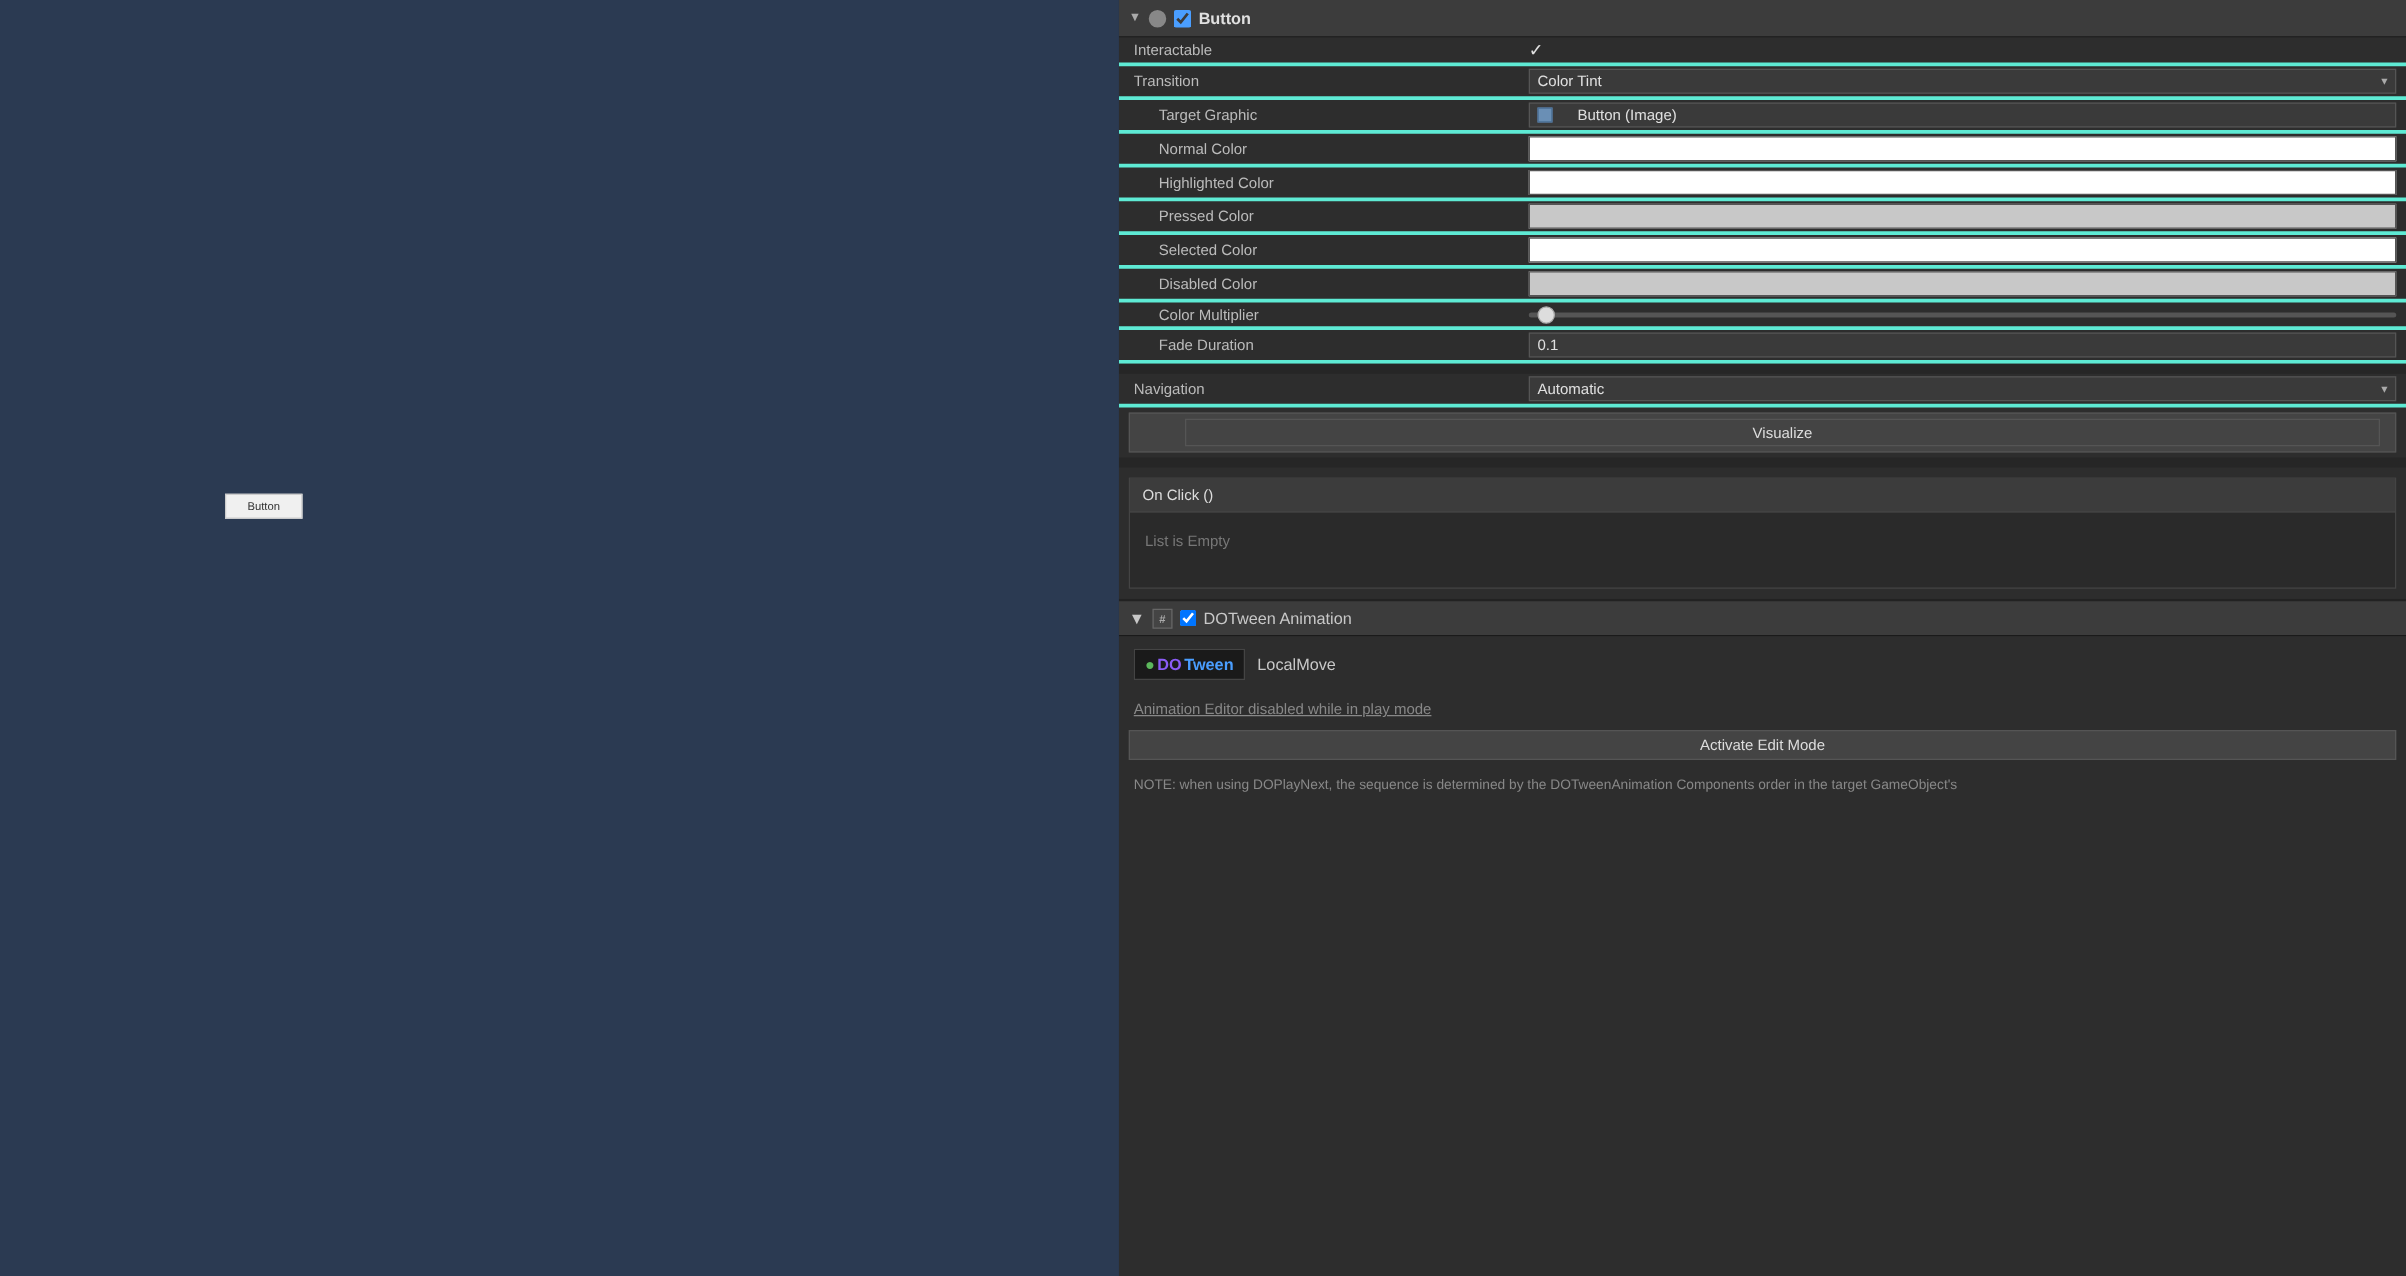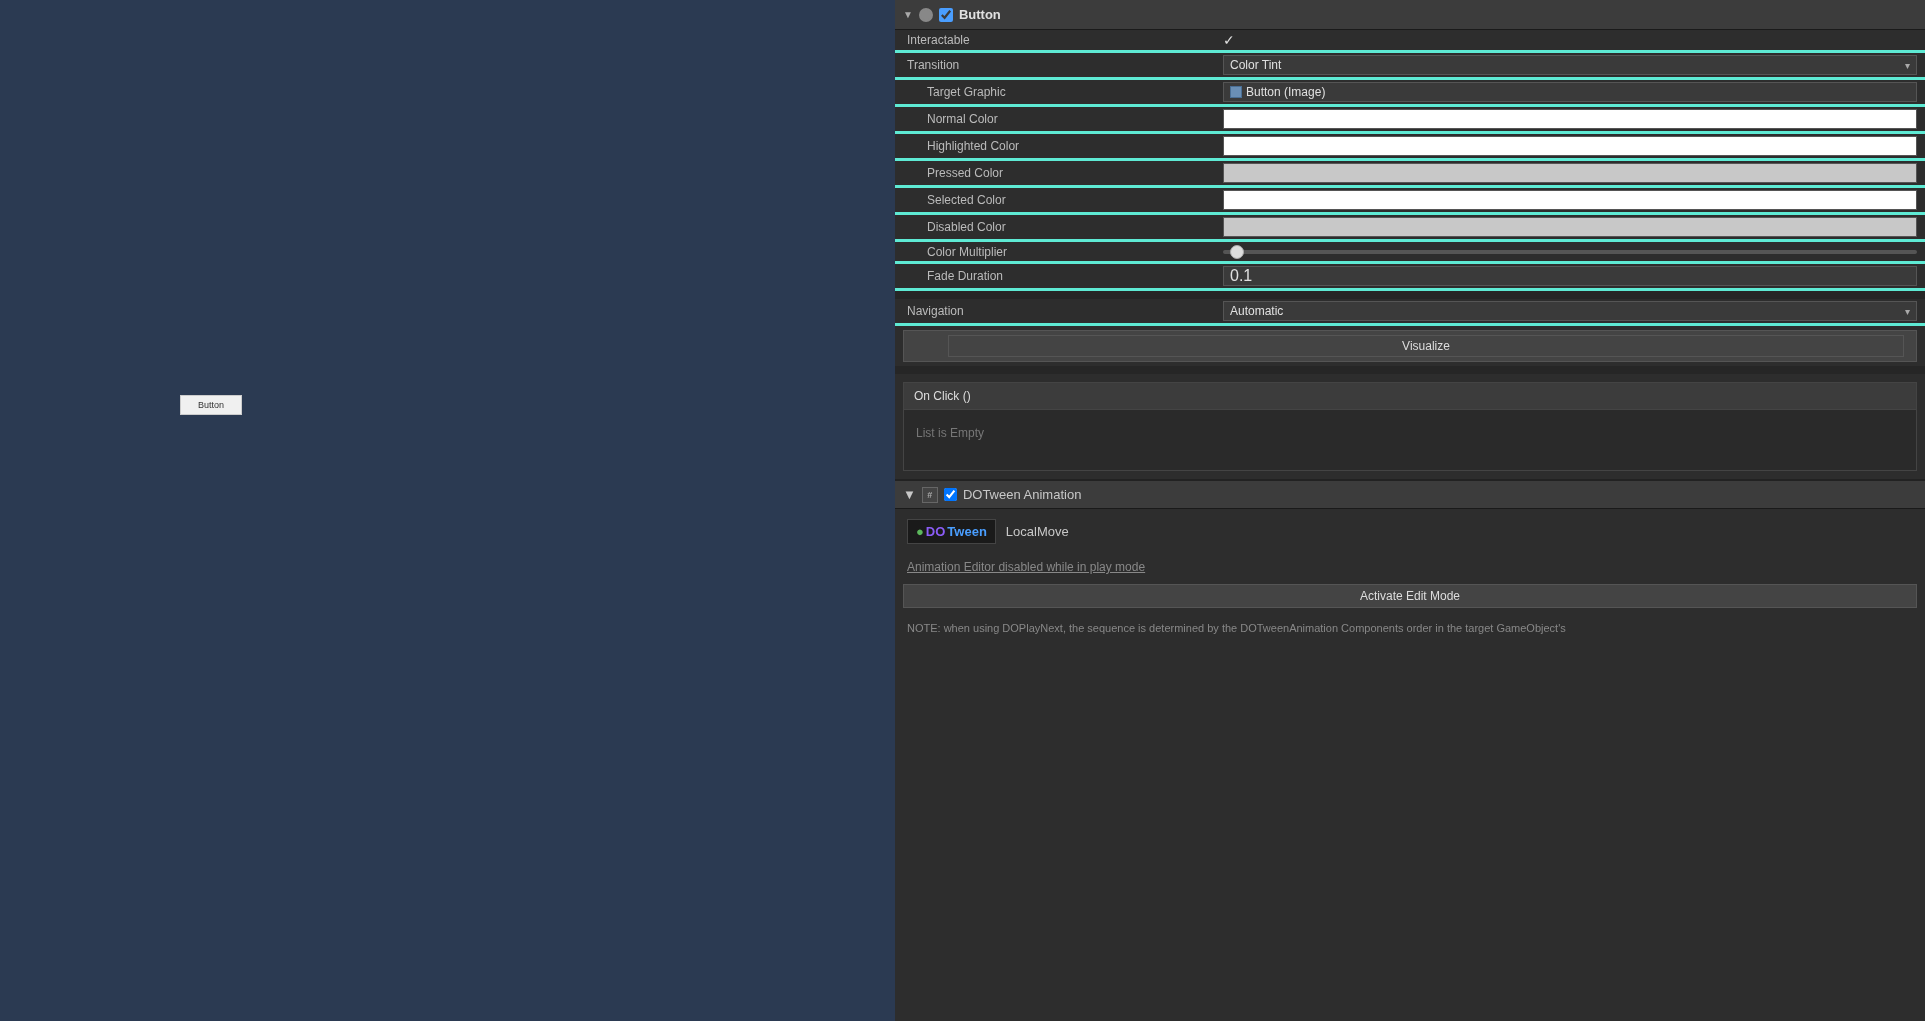--- a/index.html
+++ b/index.html
@@ -134,21 +134,21 @@
     .object-field {
       background: #3a3a3a;
       border: 1px solid #555;
       color: #e0e0e0;
       padding: 2px 6px;
       font-size: 12px;
       width: 100%;
       height: 20px;
       display: flex;
       align-items: center;
-      gap: 4px;
+      gap: 20px;
     }
 
     .object-field-icon {
       width: 12px;
       height: 12px;
       background: #6a8fb5;
       border: 1px solid #4a6f95;
       flex-shrink: 0;
     }
 
@@ -189,21 +189,21 @@
       left: 1%;
       border: 1px solid #aaa;
     }
 
     
     .number-input {
       background: #3a3a3a;
       border: 1px solid #555;
       color: #e0e0e0;
       padding: 2px 6px;
-      font-size: 16px;
+      font-size: 12px;
       width: 100%;
       height: 20px;
     }
 
     
     .section-gap {
       height: 8px;
       background: #262626;
     }
 

